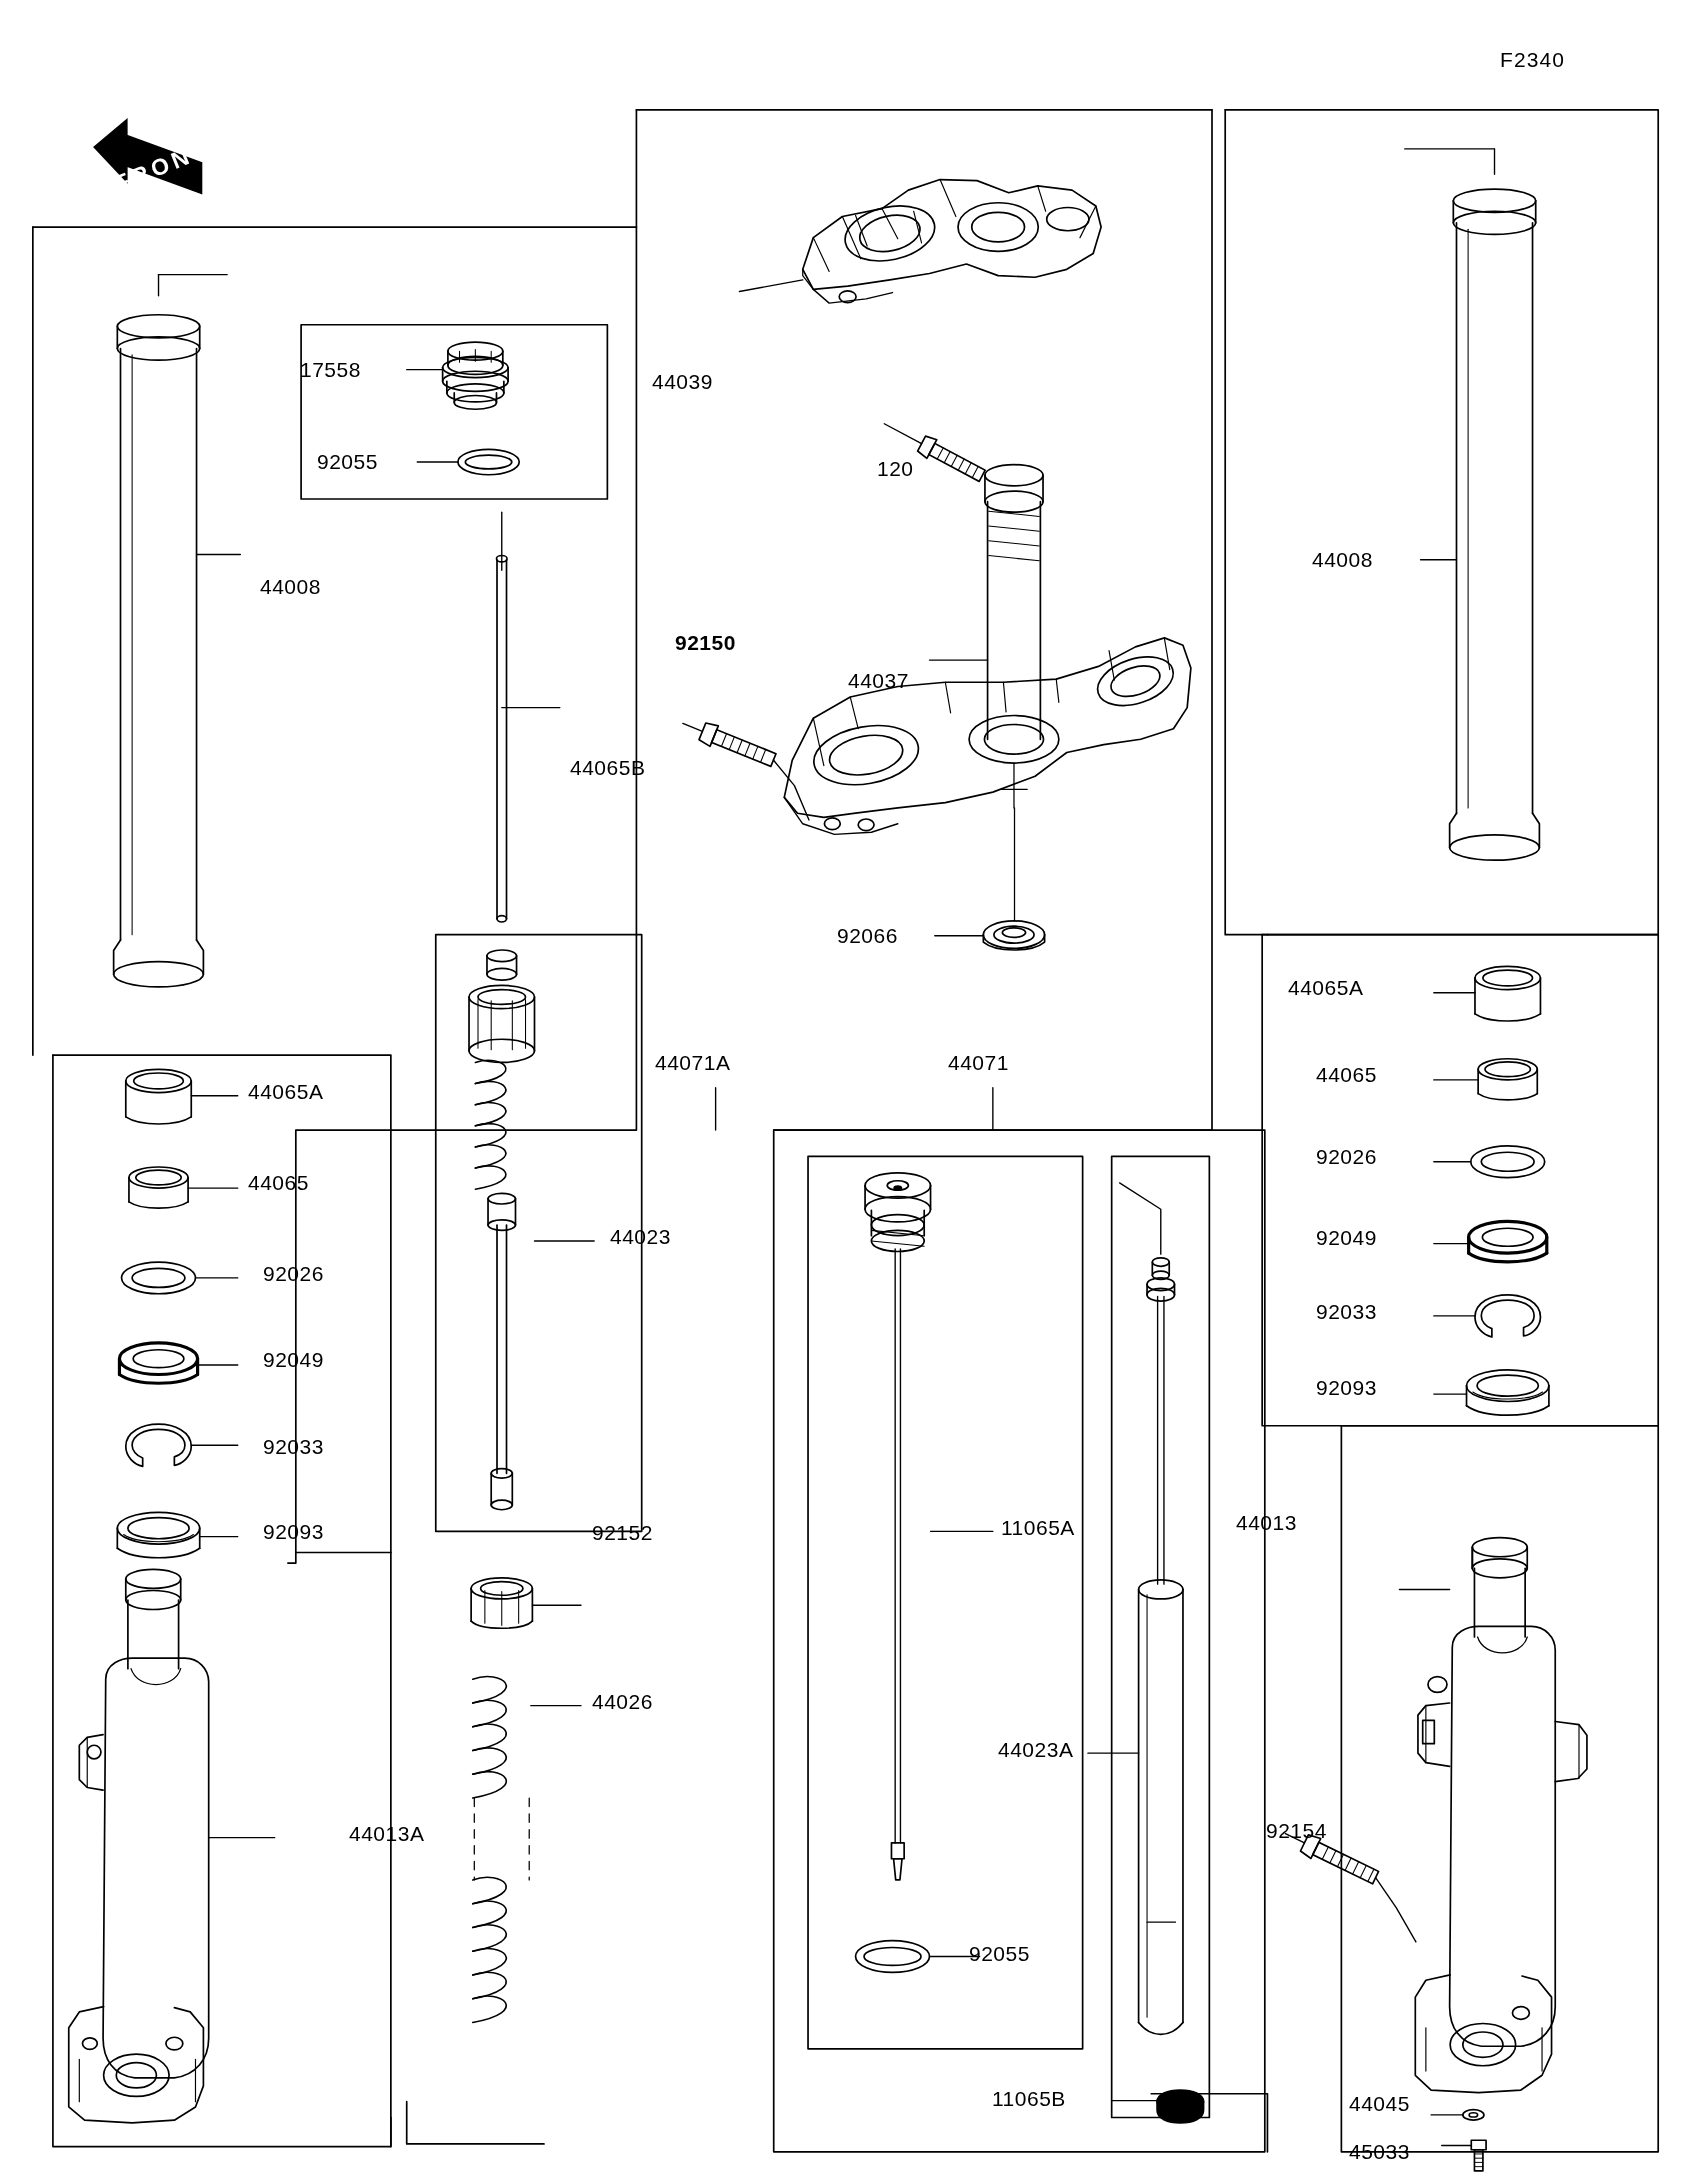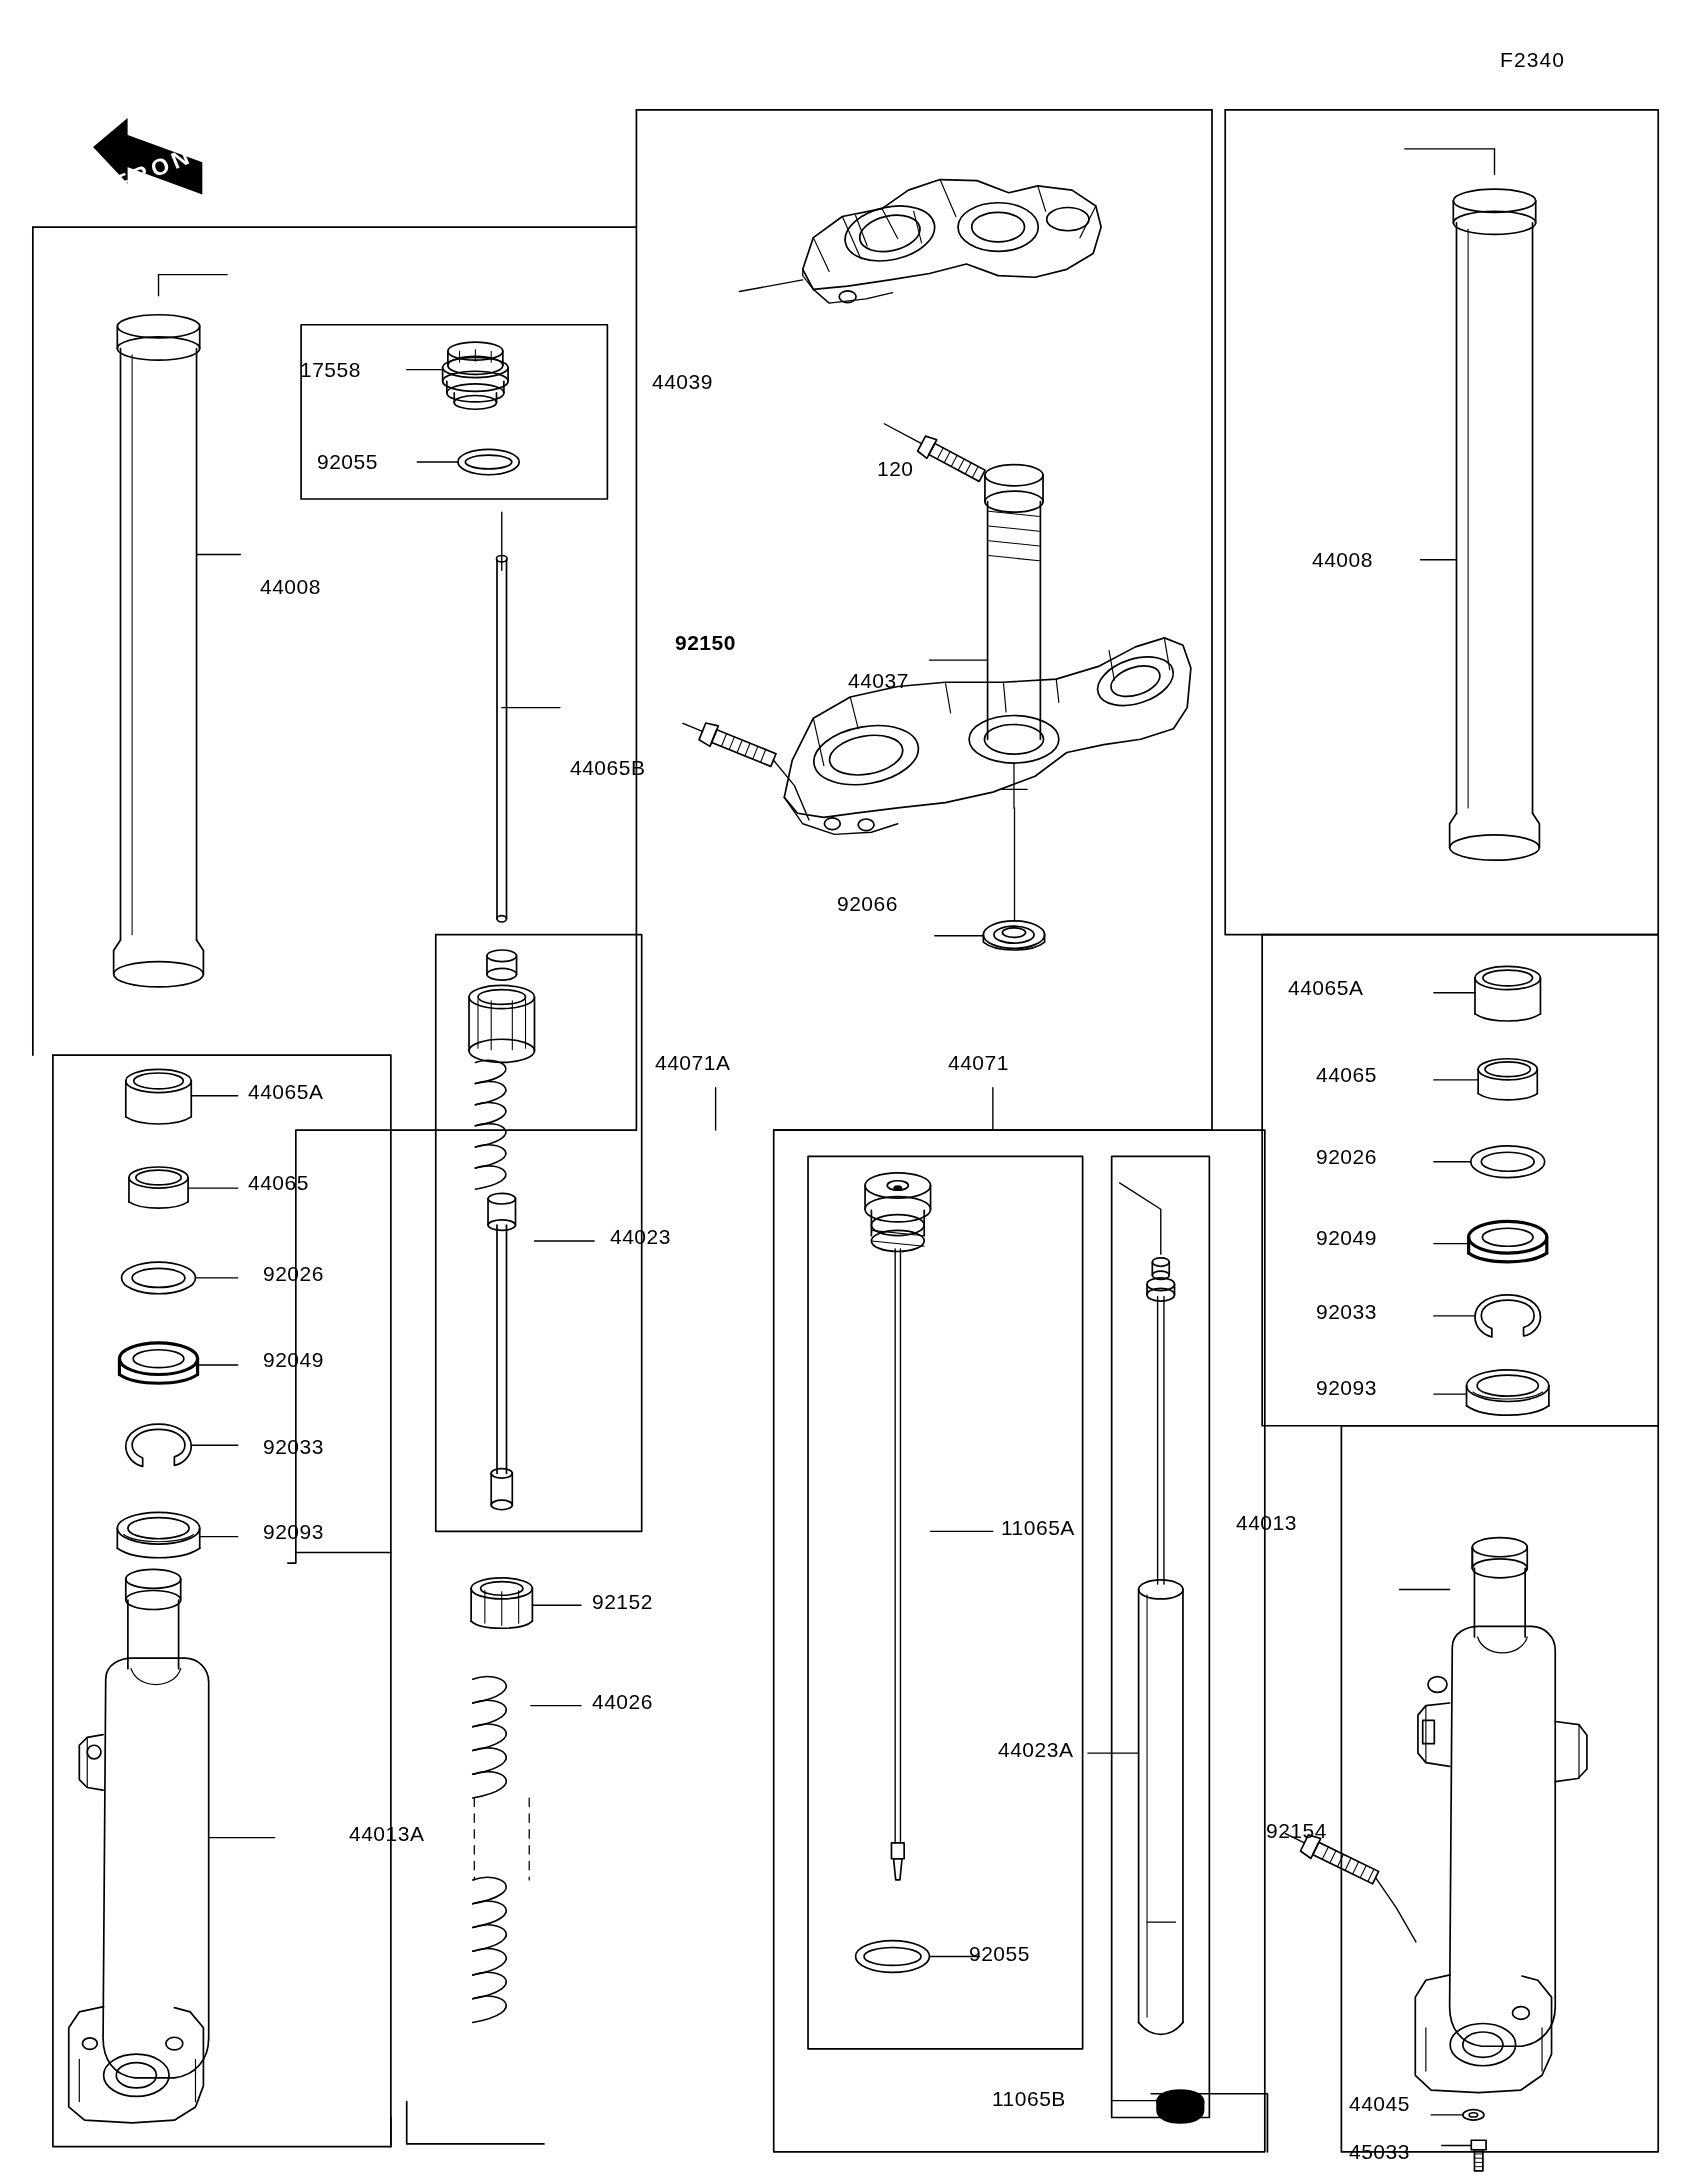--- a/index.html
+++ b/index.html
@@ -503,30 +503,30 @@
 
   <div class="lbl" style="left:248px;top:1080px;">44065A</div>
   <div class="lbl" style="left:248px;top:1171px;">44065</div>
   <div class="lbl" style="left:263px;top:1262px;">92026</div>
   <div class="lbl" style="left:263px;top:1348px;">92049</div>
   <div class="lbl" style="left:263px;top:1435px;">92033</div>
   <div class="lbl" style="left:263px;top:1520px;">92093</div>
   <div class="lbl" style="left:349px;top:1822px;">44013A</div>
 
   <div class="lbl" style="left:610px;top:1225px;">44023</div>
-  <div class="lbl" style="left:592px;top:1590px;">92152</div>
+  <div class="lbl" style="left:592px;top:1521px;">92152</div>
   <div class="lbl" style="left:592px;top:1690px;">44026</div>
 
   <div class="lbl" style="left:655px;top:1051px;">44071A</div>
 
   <div class="lbl" style="left:652px;top:370px;">44039</div>
   <div class="lbl" style="left:845px;top:457px;margin-left:32px;">120</div>
   <div class="lbl" style="left:675px;top:631px;font-weight:bold;">92150</div>
   <div class="lbl" style="left:848px;top:649px;margin-top:20px;">44037</div>
-  <div class="lbl" style="left:837px;top:892px;">92066</div>
+  <div class="lbl" style="left:837px;top:924px;">92066</div>
 
   <div class="lbl" style="left:1312px;top:548px;">44008</div>
 
   <div class="lbl" style="left:948px;top:1051px;">44071</div>
   <div class="lbl" style="left:1001px;top:1516px;">11065A</div>
   <div class="lbl" style="left:998px;top:1738px;">44023A</div>
   <div class="lbl" style="left:969px;top:1942px;">92055</div>
   <div class="lbl" style="left:992px;top:2087px;">11065B</div>
 
   <div class="lbl" style="left:1288px;top:976px;">44065A</div>

